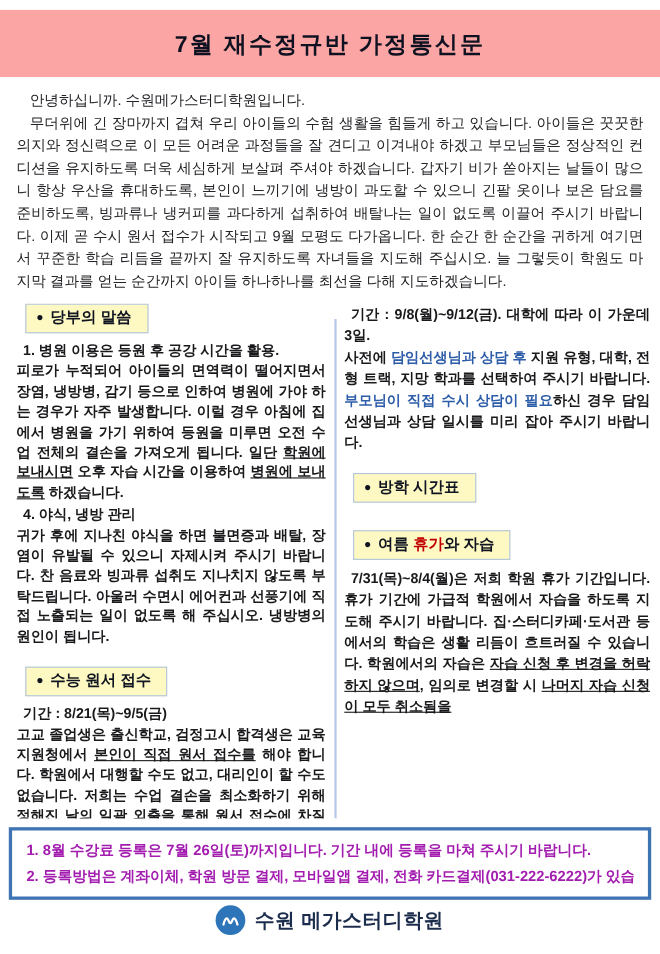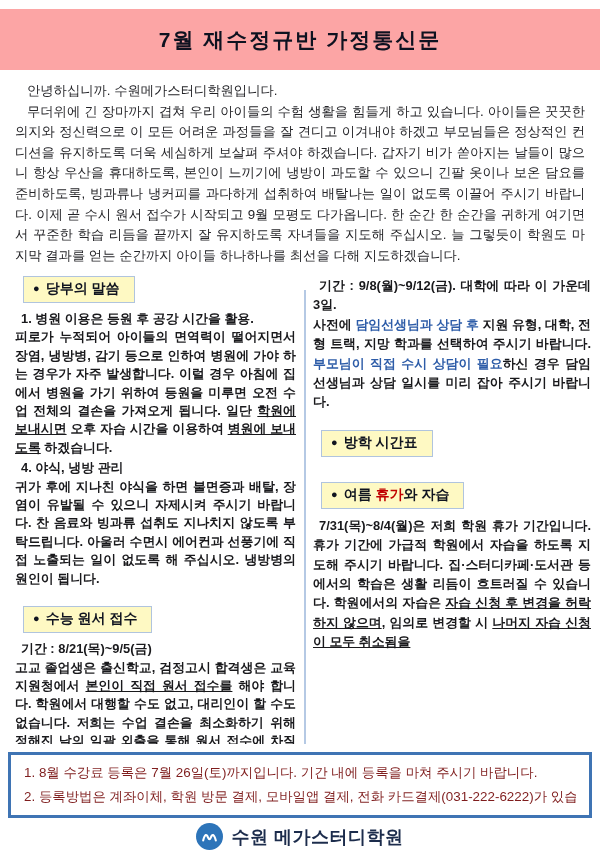--- a/index.html
+++ b/index.html
@@ -43,21 +43,21 @@
   .sec-gap { margin-top:18px; }
   .mt2 { margin-top:2px; }
   .u    { text-decoration:underline; }
   .blue { color:#2d5ca8; }
   .red  { color:#c00000; }
   .notice-box {
     margin:8px 8px 0 8px; border:3px solid #3f74b4; background:#ffffff;
     padding:6px 13px 7px 13px;
   }
   .notice-box p {
-    font-size:13.4px; font-weight:normal; line-height:23.5px; color:#7f1d1d;
+    font-size:13.4px; font-weight:bold; line-height:23.5px; color:#a21caf;
     white-space:nowrap; overflow:hidden;
   }
   .footer {
     margin-top:5px; display:flex; align-items:center; justify-content:center; gap:8px;
   }
   .logo {
     width:27px; height:27px; border-radius:50%; background:#2d74b9;
     display:flex; align-items:center; justify-content:center; flex:0 0 auto;
   }
   .logo svg { display:block; }

